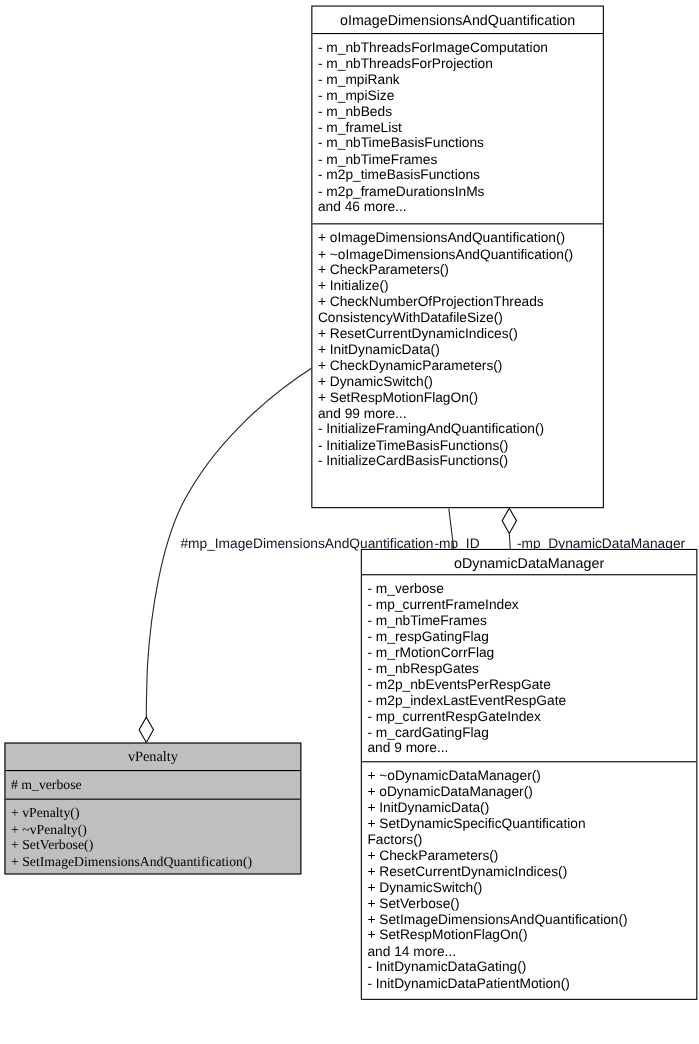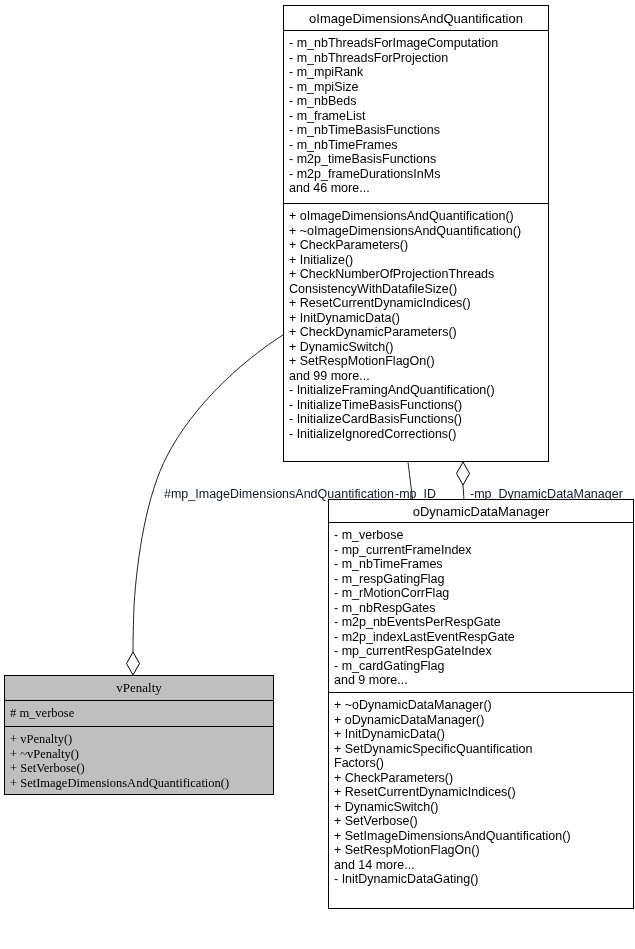--- a/index.html
+++ b/index.html
@@ -104,21 +104,20 @@
         <div class="member-line">ConsistencyWithDatafileSize()</div>
         <div class="member-line">+ ResetCurrentDynamicIndices()</div>
         <div class="member-line">+ InitDynamicData()</div>
         <div class="member-line">+ CheckDynamicParameters()</div>
         <div class="member-line">+ DynamicSwitch()</div>
         <div class="member-line">+ SetRespMotionFlagOn()</div>
         <div class="member-line">and 99 more...</div>
         <div class="member-line">- InitializeFramingAndQuantification()</div>
         <div class="member-line">- InitializeTimeBasisFunctions()</div>
         <div class="member-line">- InitializeCardBasisFunctions()</div>
-        <div class="member-line">- InitializeIgnoredCorrections()</div>
       </div>
   </div>
 
   <div class="uml-class" style="left:328px; top:499px; width:306px; height:410px">
     <div class="uml-title" style="height:23px">oDynamicDataManager</div>
     <div class="uml-section attrs" style="height:170px">
         <div class="member-line">- m_verbose</div>
         <div class="member-line">- mp_currentFrameIndex</div>
         <div class="member-line">- m_nbTimeFrames</div>
         <div class="member-line">- m_respGatingFlag</div>
@@ -137,20 +136,21 @@
         <div class="member-line">+ SetDynamicSpecificQuantification</div>
         <div class="member-line">Factors()</div>
         <div class="member-line">+ CheckParameters()</div>
         <div class="member-line">+ ResetCurrentDynamicIndices()</div>
         <div class="member-line">+ DynamicSwitch()</div>
         <div class="member-line">+ SetVerbose()</div>
         <div class="member-line">+ SetImageDimensionsAndQuantification()</div>
         <div class="member-line">+ SetRespMotionFlagOn()</div>
         <div class="member-line">and 14 more...</div>
         <div class="member-line">- InitDynamicDataGating()</div>
+        <div class="member-line">- InitDynamicDataPatientMotion()</div>
       </div>
   </div>
 
   <div class="uml-class highlight" style="left:4px; top:675px; width:270px; height:120px">
     <div class="uml-title" style="height:25px">vPenalty</div>
     <div class="uml-section attrs" style="height:26px">
         <div class="member-line"># m_verbose</div>
       </div>
     <div class="uml-section methods" style="height:67px">
         <div class="member-line">+ vPenalty()</div>

